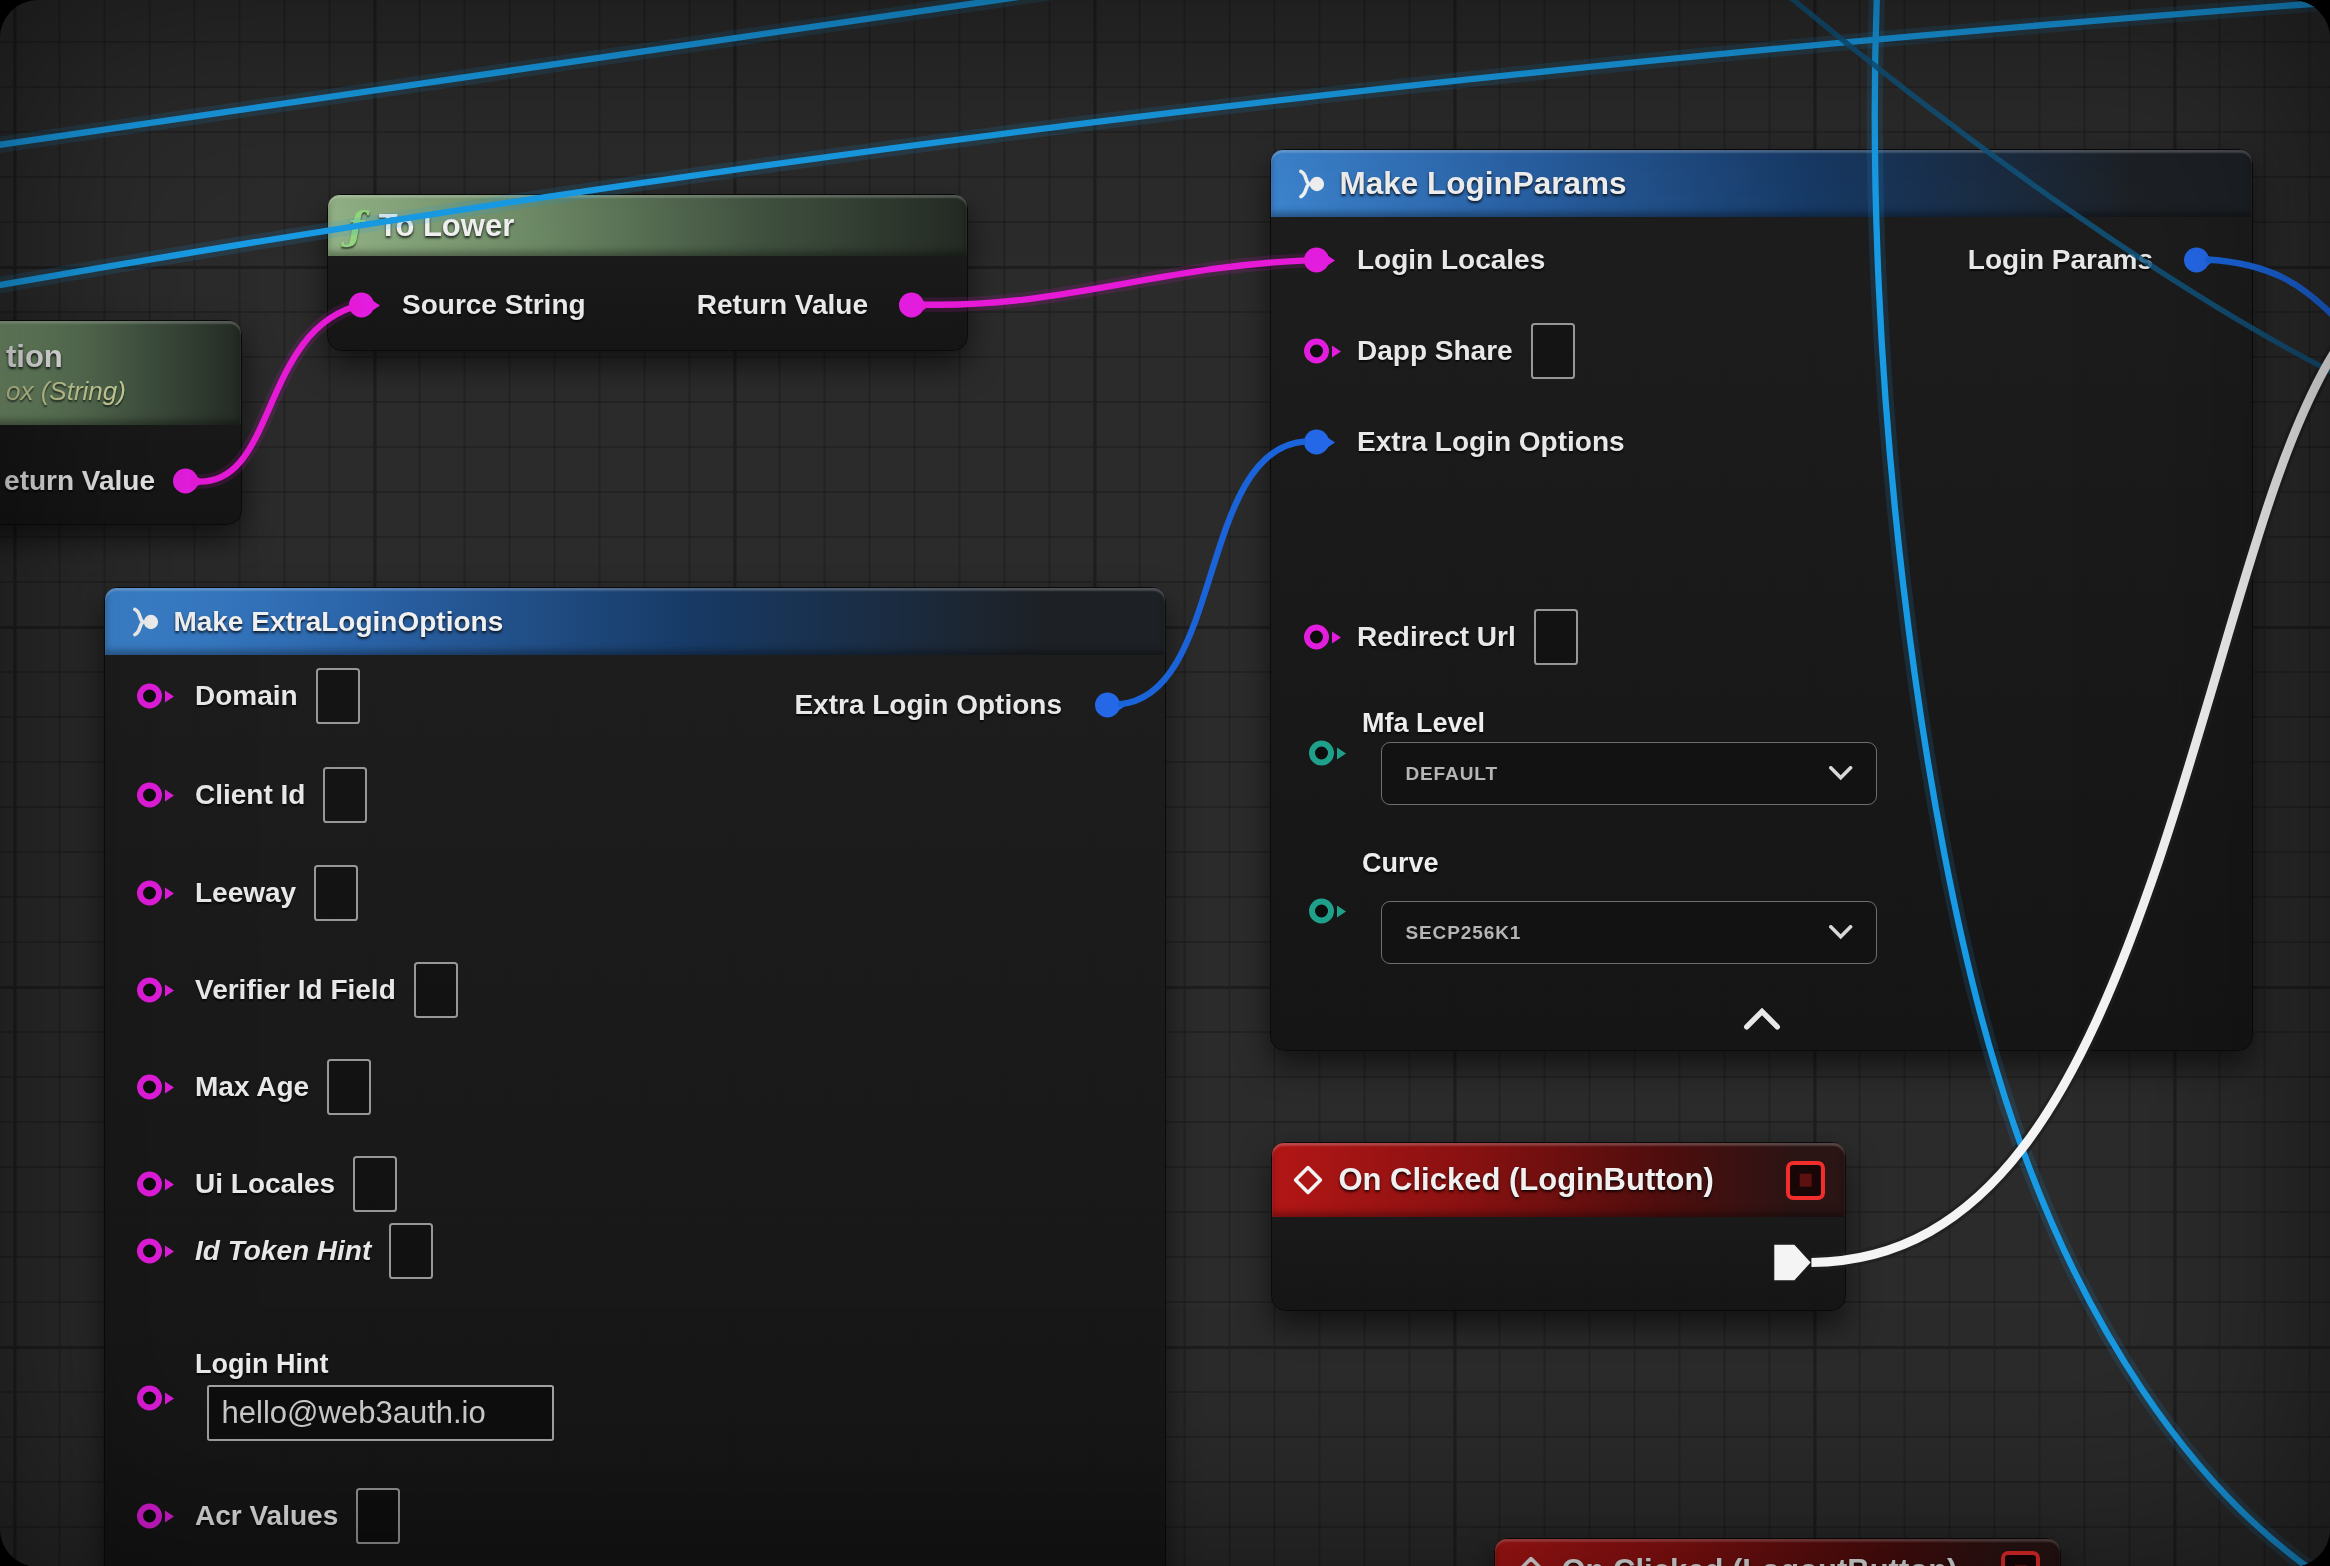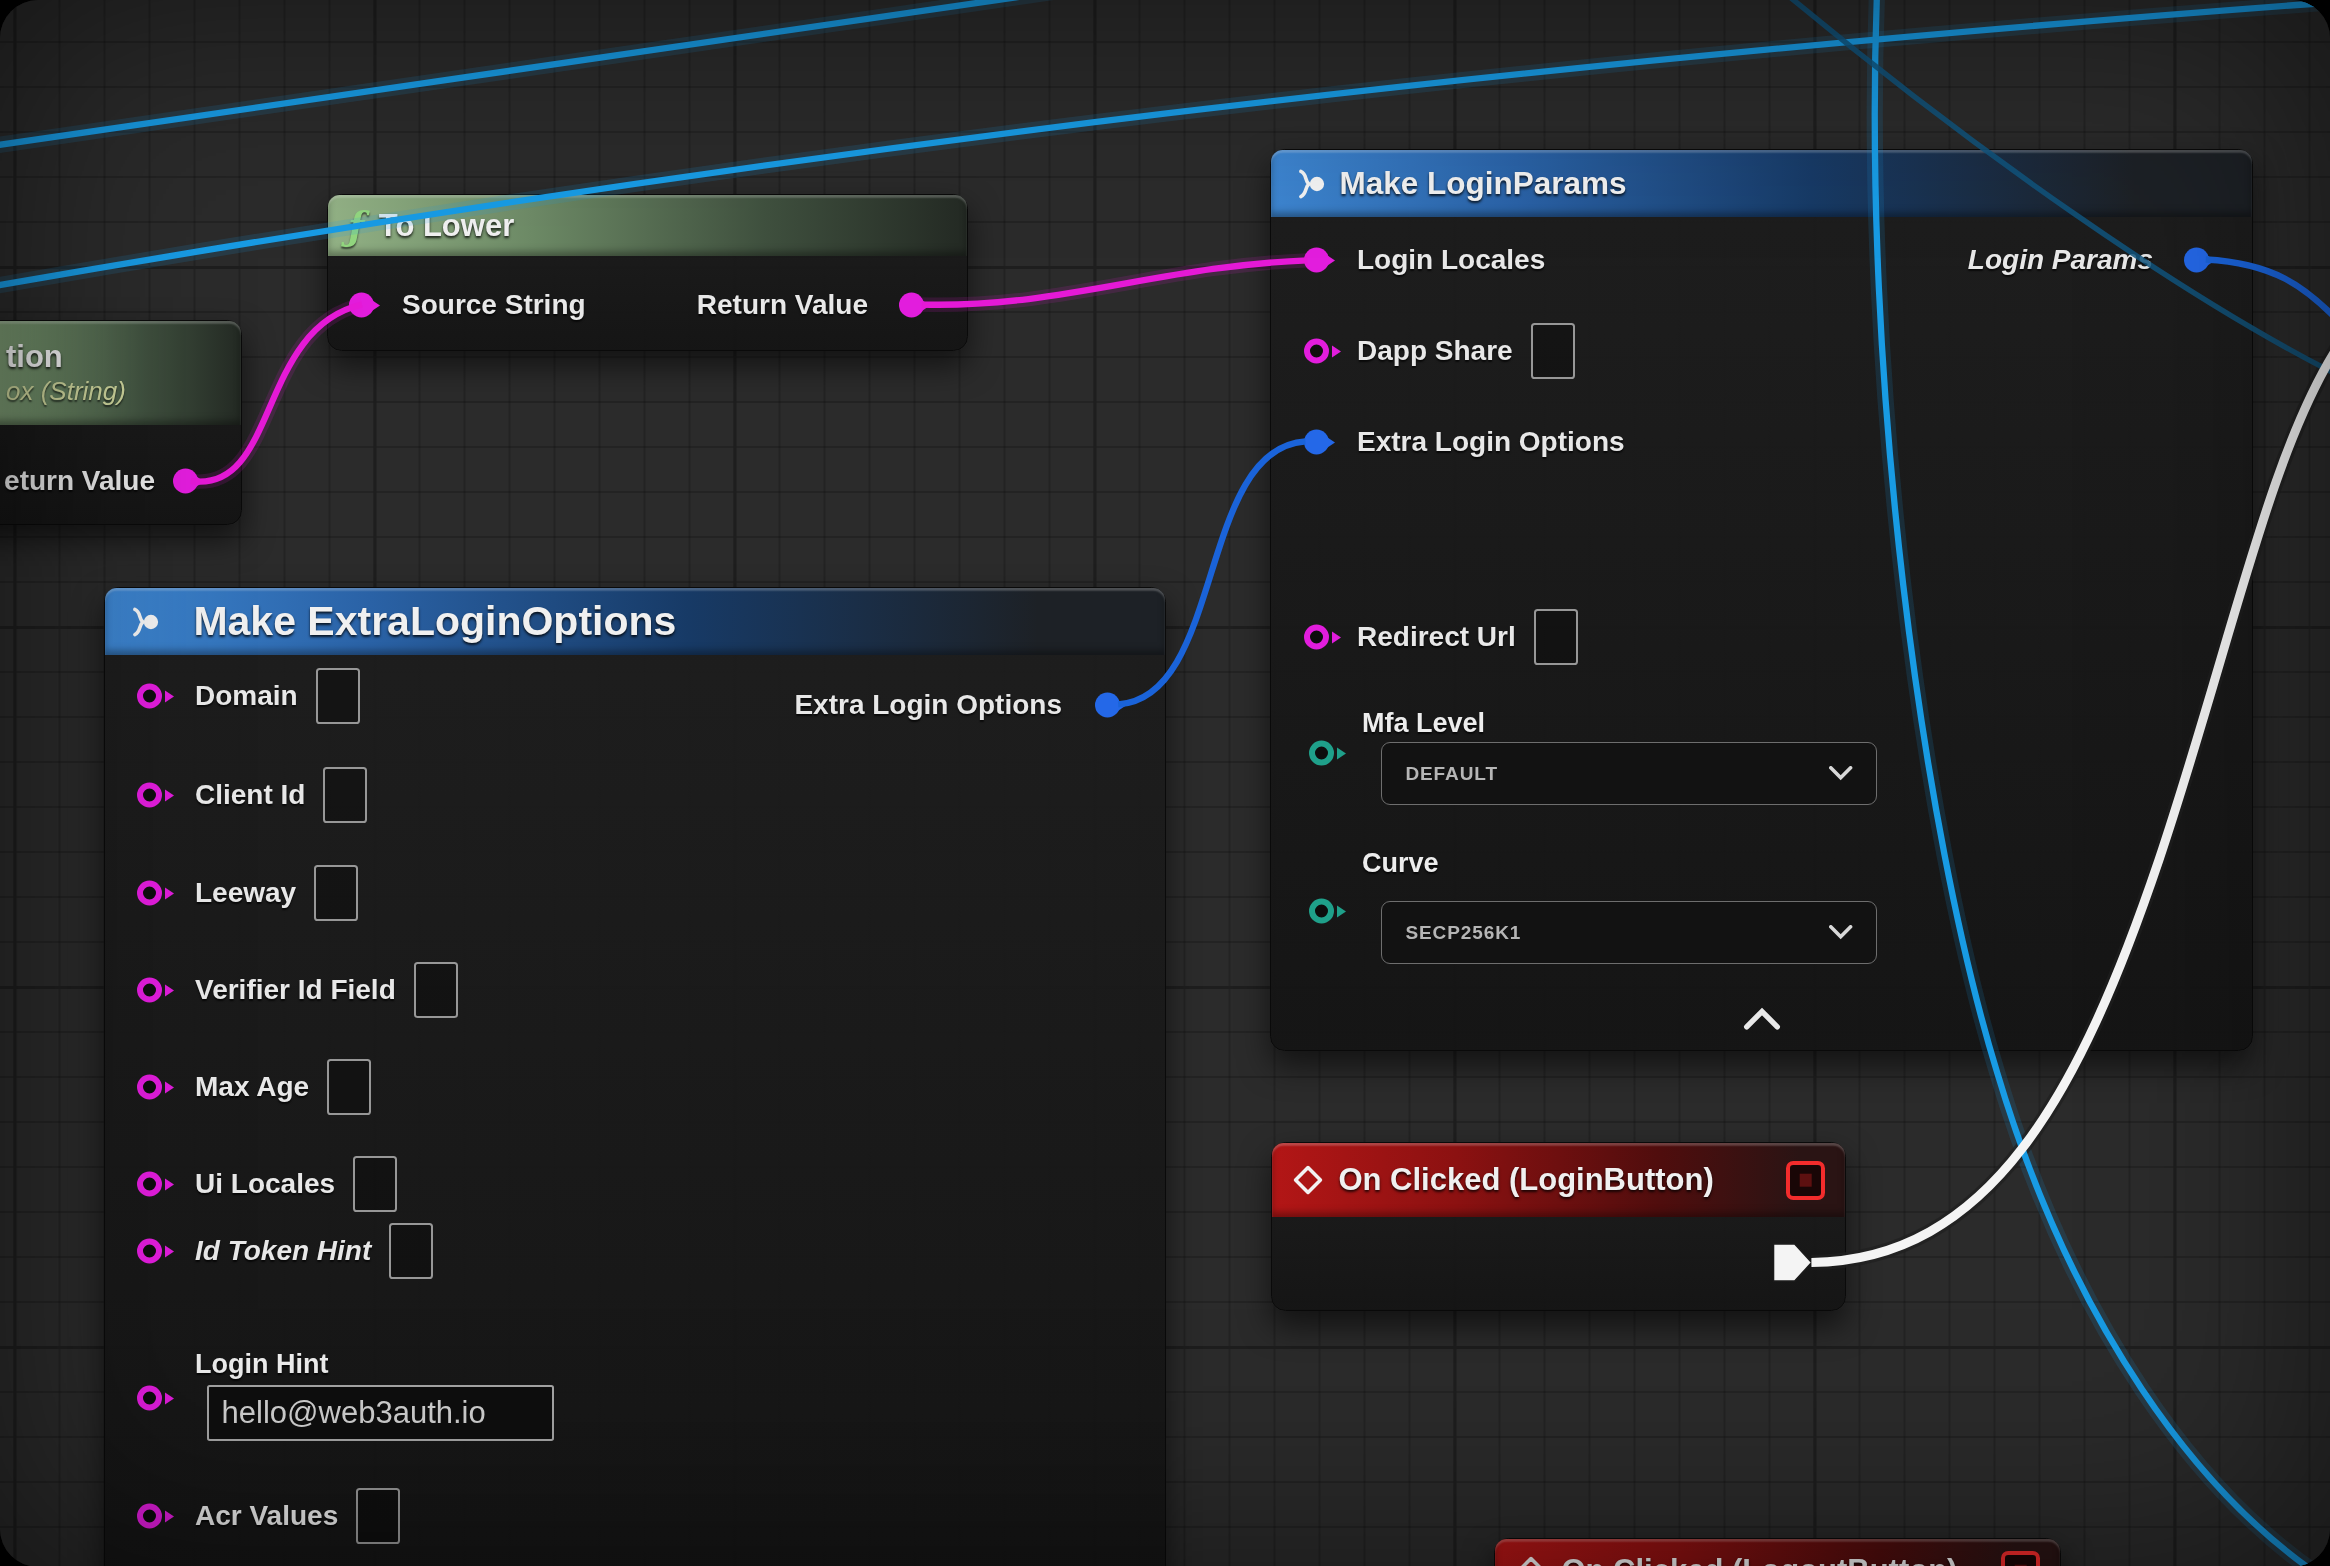--- a/index.html
+++ b/index.html
@@ -107,21 +107,21 @@
         <path d="M11 5 C18 8 15 15 20 19 C15 23 18 30 11 33" fill="none" stroke="#f2f2f2" stroke-width="4" stroke-linecap="round"></path>
         <circle cx="29" cy="19" r="8" fill="#f2f2f2"></circle>
       </svg>
       <span class="ntitle" style="font-size:31.5px;">Make LoginParams</span>
     </div>
 
     <div class="prow in" style="top:83px;padding-left:86px;">
       <span class="pin filled" style="--pc:#e21ddd;left:33px;"></span>
       <span class="plabel">Login Locales</span>
     </div>
-    <div class="prow out" style="top:83px;padding-right:99px;font-style:italic;">
+    <div class="prow out" style="top:83px;padding-right:99px;">
       <span class="plabel">Login Params</span>
       <span class="pin filled" style="--pc:#2468e8;right:43px;"></span>
     </div>
 
     <div class="prow in" style="top:174px;padding-left:86px;">
       <span class="pin hollow" style="--pc:#e21ddd;left:33px;"></span>
       <span class="plabel">Dapp Share</span>
       <span class="valbox"></span>
     </div>
 
@@ -161,21 +161,21 @@
         </svg>
     </span>
   </div>
 
   <div class="node" style="left:104px;top:587px;width:1060px;height:1044px;">
     <div class="nhead head-blue" style="height:67px;">
       <svg width="34" height="34" viewBox="0 0 38 38">
         <path d="M11 5 C18 8 15 15 20 19 C15 23 18 30 11 33" fill="none" stroke="#f2f2f2" stroke-width="4" stroke-linecap="round"></path>
         <circle cx="29" cy="19" r="8" fill="#f2f2f2"></circle>
       </svg>
-      <span class="ntitle" style="font-size:41px;margin-left:20px;">Make ExtraLoginOptions</span>
+      <span class="ntitle" style="font-size:28px;">Make ExtraLoginOptions</span>
     </div>
 
     <div class="prow in" style="top:81px;padding-left:90px;">
       <span class="pin hollow" style="--pc:#e21ddd;left:32px;"></span>
       <span class="plabel">Domain</span>
       <span class="valbox"></span>
     </div>
 
     <div class="prow out" style="top:90px;padding-right:103px;">
       <span class="plabel">Extra Login Options</span>

